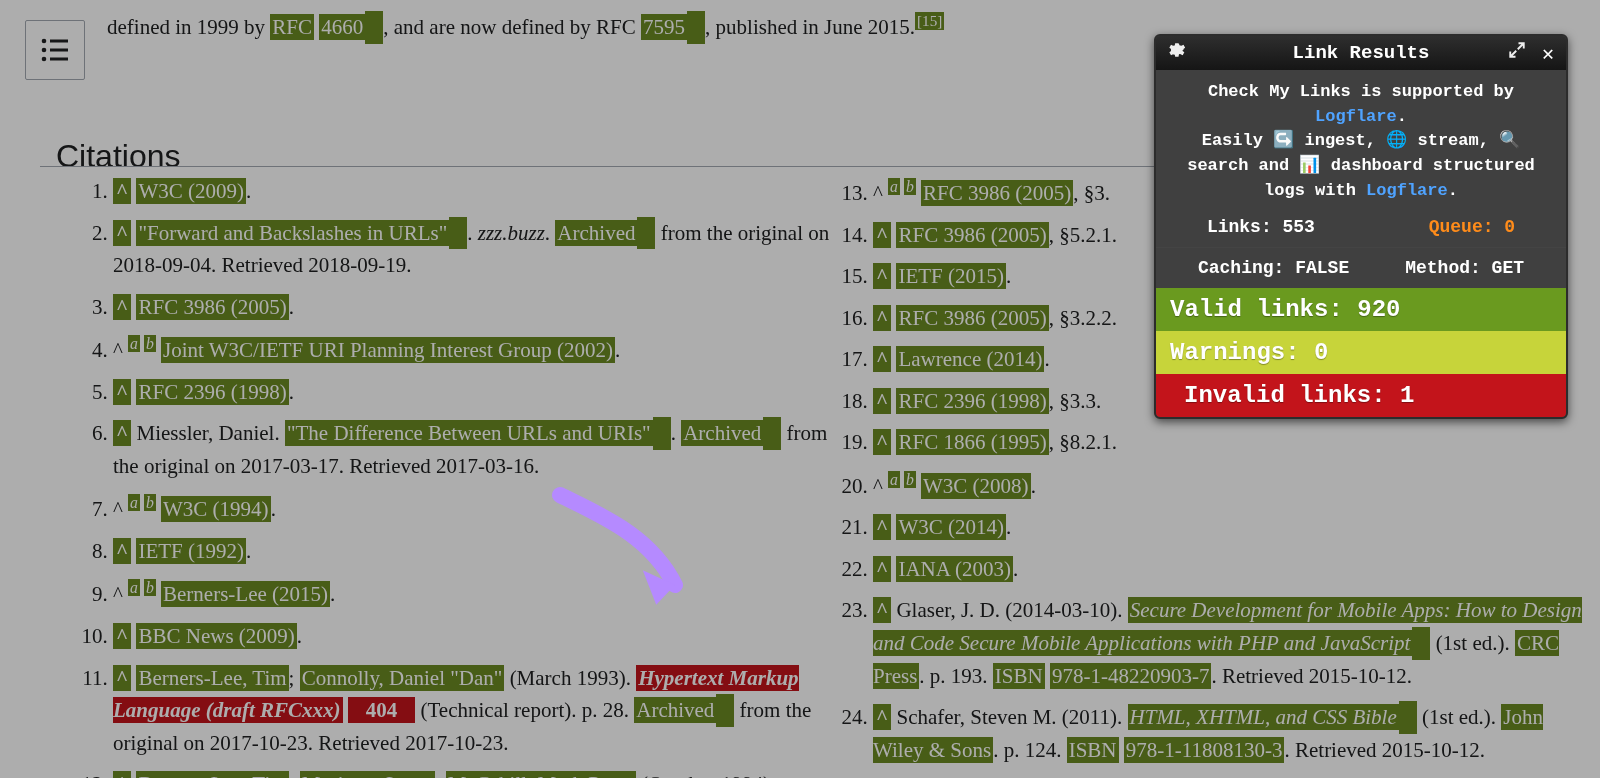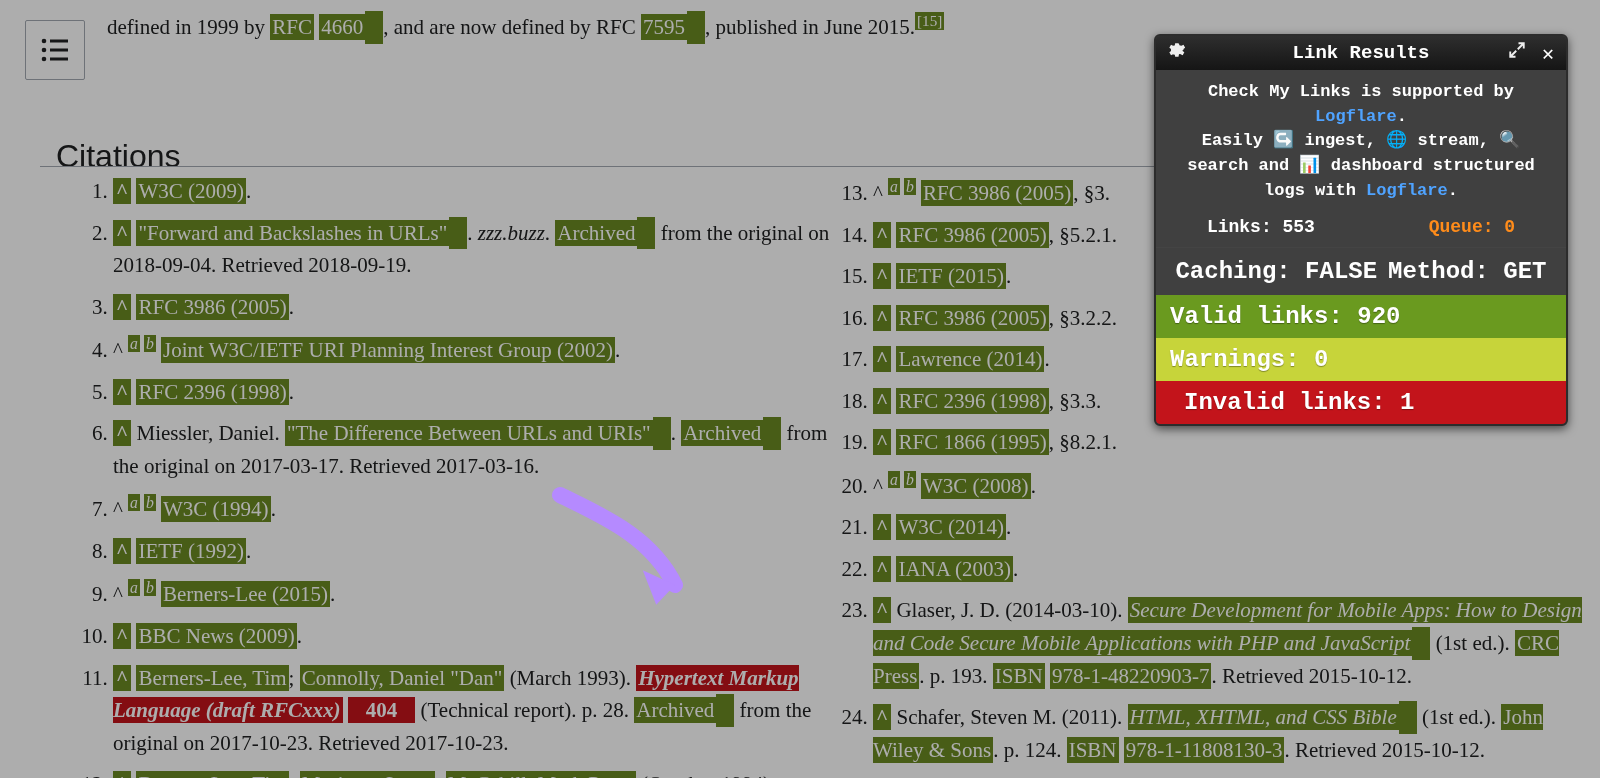--- a/index.html
+++ b/index.html
@@ -180,21 +180,21 @@
     gap: 40px;
   }
   .panel .row2 .queue-label { color: #ff8c1a; }
   .panel .row2 .queue-val   { color: #ff8c1a; }
 
   .panel .row3 {
     display: flex;
     justify-content: space-around;
     border-top: 1px solid #444;
     padding: 10px 14px 10px;
-    font-size: 24px;
+    font-size: 18px;
     font-weight: bold;
   }
 
   .bar {
     padding: 8px 14px;
     font-size: 24px;
     font-weight: bold;
     text-shadow: 0 1px 1px rgba(0,0,0,0.35);
   }
   .bar-valid    { background: #6a9a1f; }

